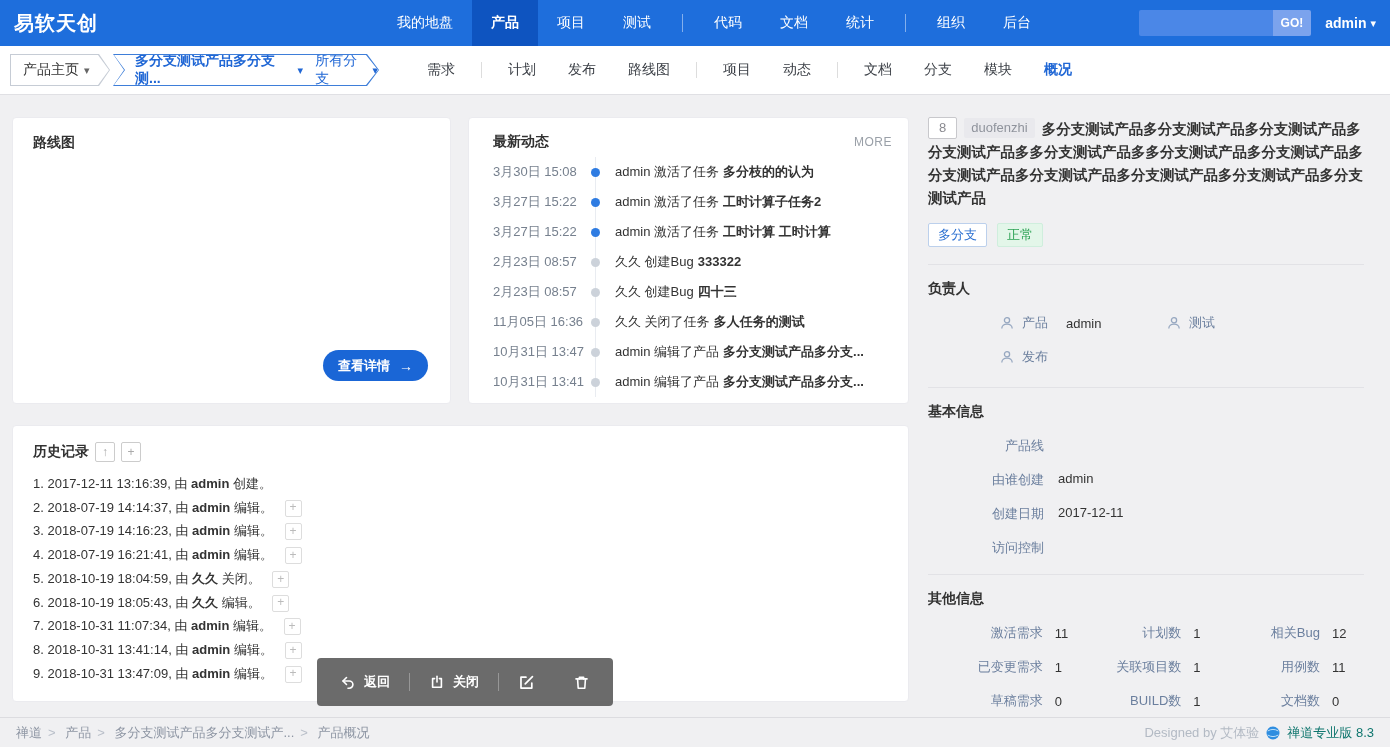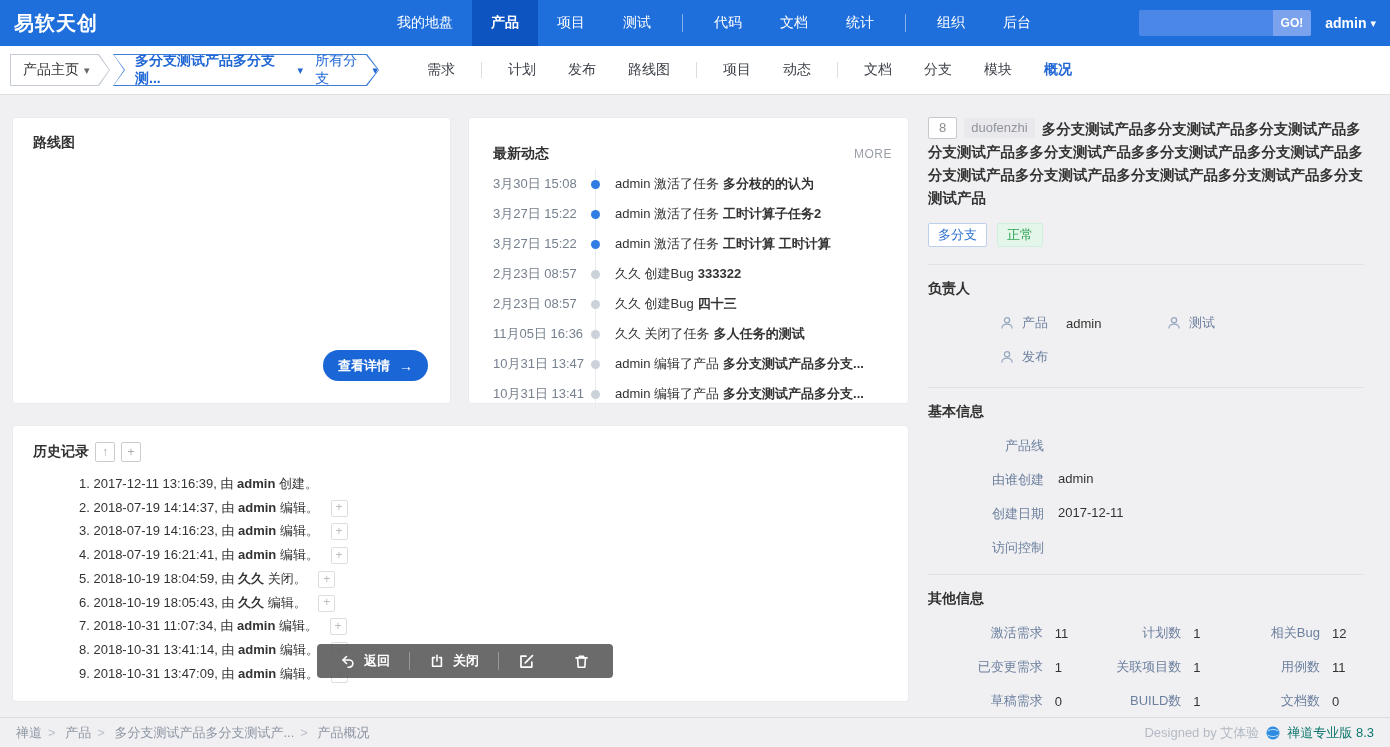--- a/index.html
+++ b/index.html
@@ -41,36 +41,36 @@
   .sub-item.active{color:#2067d5;font-weight:bold;}
   .sub-item.sub-divider{width:1px;height:16px;background:#ddd;padding:0;margin:0 10px;cursor:default;}
   
   .panel{position:absolute;background:#fff;border:1px solid #ebebef;border-radius:4px;box-sizing:border-box;}
   .panel-title{font-size:14px;font-weight:bold;color:#333;}
   #roadmap{left:12px;top:117px;width:439px;height:287px;}
   #roadmap .panel-title{padding:16px 20px;}
   .detail-btn{position:absolute;right:22px;bottom:22px;background:#1a66d6;color:#fff;border:none;border-radius:16px;height:31px;padding:0 15px;font-size:13px;font-weight:bold;display:flex;align-items:center;gap:9px;cursor:pointer;}
   .detail-btn .arr{font-size:14px;}
   #activity{left:468px;top:117px;width:441px;height:287px;}
-  #activity .head{display:flex;align-items:center;padding:27px 16px 4px 24px;}
+  #activity .head{display:flex;align-items:center;padding:15px 16px 4px 24px;}
   .more-link{margin-left:auto;color:#9aa0a8;font-size:12px;letter-spacing:.5px;cursor:pointer;}
   .act-list{margin-top:2px;}
   .act-item{display:flex;align-items:center;height:30px;font-size:13px;}
   .act-time{width:88px;color:#76808e;padding-left:24px;white-space:nowrap;}
   .dot-col{width:28px;position:relative;align-self:stretch;display:flex;align-items:center;justify-content:center;}
   .dot-col::before{content:"";position:absolute;left:50%;top:0;bottom:0;width:1px;background:#e9ecf1;}
   .dot{width:9px;height:9px;border-radius:50%;background:#ccd2da;position:relative;z-index:1;}
   .act-item.active .dot{background:#2f7ce2;}
   .act-text{color:#333;white-space:nowrap;margin-left:6px;}
   .act-obj{font-weight:bold;margin-left:4px;}
   #history{left:12px;top:425px;width:897px;height:277px;}
   #history .head{display:flex;align-items:center;gap:6px;padding:16px 20px 8px 20px;}
   .mini-btn{width:20px;height:20px;border:1px solid #ccc;border-radius:2px;color:#aaa;font-size:12px;display:flex;align-items:center;justify-content:center;background:#fff;cursor:pointer;box-sizing:border-box;}
   .hist-list{padding:0 20px;list-style:none;margin:2px 0 0 0;}
-  .hist-item{font-size:13px;color:#333;line-height:23.7px;white-space:nowrap;margin-left:46px;}
+  .hist-item{font-size:13px;color:#333;line-height:23.7px;white-space:nowrap;}
   .hist-actor{font-weight:bold;}
   .expand-btn{display:none;width:17px;height:17px;border:1px solid #ddd;border-radius:2px;color:#bbb;font-size:12px;align-items:center;justify-content:center;margin-left:8px;vertical-align:middle;background:#fff;box-sizing:border-box;cursor:pointer;}
   .hist-item.has-expand .expand-btn{display:inline-flex;}
   
   .sidebar{position:absolute;left:928px;top:117px;width:436px;}
   .prod-title{font-size:14.5px;font-weight:bold;color:#333;line-height:23px;}
   .id-badge{display:inline-block;border:1px solid #c8c8cc;background:#fff;color:#8a8a90;font-weight:normal;padding:0 10px;border-radius:2px;font-size:13px;height:20px;line-height:20px;vertical-align:2px;margin-right:7px;}
   .code-badge{display:inline-block;background:#e9e9ed;color:#8f939c;padding:0 7px;border-radius:2px;font-size:13px;height:20px;line-height:20px;font-weight:normal;vertical-align:2px;margin-right:7px;}
   .badge-row{margin-top:13px;display:flex;gap:10px;}
   .branch-badge{border:1px solid #bcd0ec;color:#2a6fd0;background:#fff;font-size:13px;padding:2px 9px;border-radius:2px;}
@@ -83,21 +83,21 @@
   .owner-lbl{color:#6b7f9e;margin-right:18px;}
   .owner-val{color:#333;}
   .info-row{display:flex;margin-bottom:16px;font-size:13px;padding-left:20px;}
   .info-lbl{width:96px;text-align:right;color:#6b7f9e;margin-right:14px;flex:none;}
   .info-val{color:#333;flex:1;}
   .stat-grid{display:grid;grid-template-columns:1fr 1fr 1fr;row-gap:16px;padding-left:20px;padding-bottom:10px;}
   .stat{display:flex;font-size:13px;align-items:center;}
   .stat-lbl{flex:1;text-align:right;color:#6b7f9e;}
   .stat-val{width:32px;margin-left:12px;color:#333;}
   
-  .toolbar{position:absolute;left:317px;top:644px;height:34px;background:rgba(96,96,96,.93);border-radius:4px;display:flex;align-items:center;padding:0 4px;z-index:6;}
+  .toolbar{position:absolute;left:317px;top:658px;height:48px;background:rgba(96,96,96,.93);border-radius:4px;display:flex;align-items:center;padding:0 4px;z-index:6;}
   .tb-item{display:flex;align-items:center;gap:8px;padding:0 19px;font-size:13px;font-weight:bold;color:#fff;cursor:pointer;height:40px;}
   .tb-divider{width:1px;height:18px;background:rgba(255,255,255,.3);}
   
   .footer{position:absolute;left:0;right:0;bottom:0;height:29px;border-top:1px solid #dcdce0;display:flex;align-items:center;padding:0 16px;font-size:13px;background:#f0f0f2;z-index:5;}
   .f-crumb{color:#8d95a3;cursor:pointer;}
   .f-sep{color:#b9bfc9;margin:0 6px;}
   .f-right{margin-left:auto;display:flex;align-items:center;gap:7px;}
   .designed{color:#b3bac4;}
   .brand{color:#0f766e;}
   svg{display:block;}

